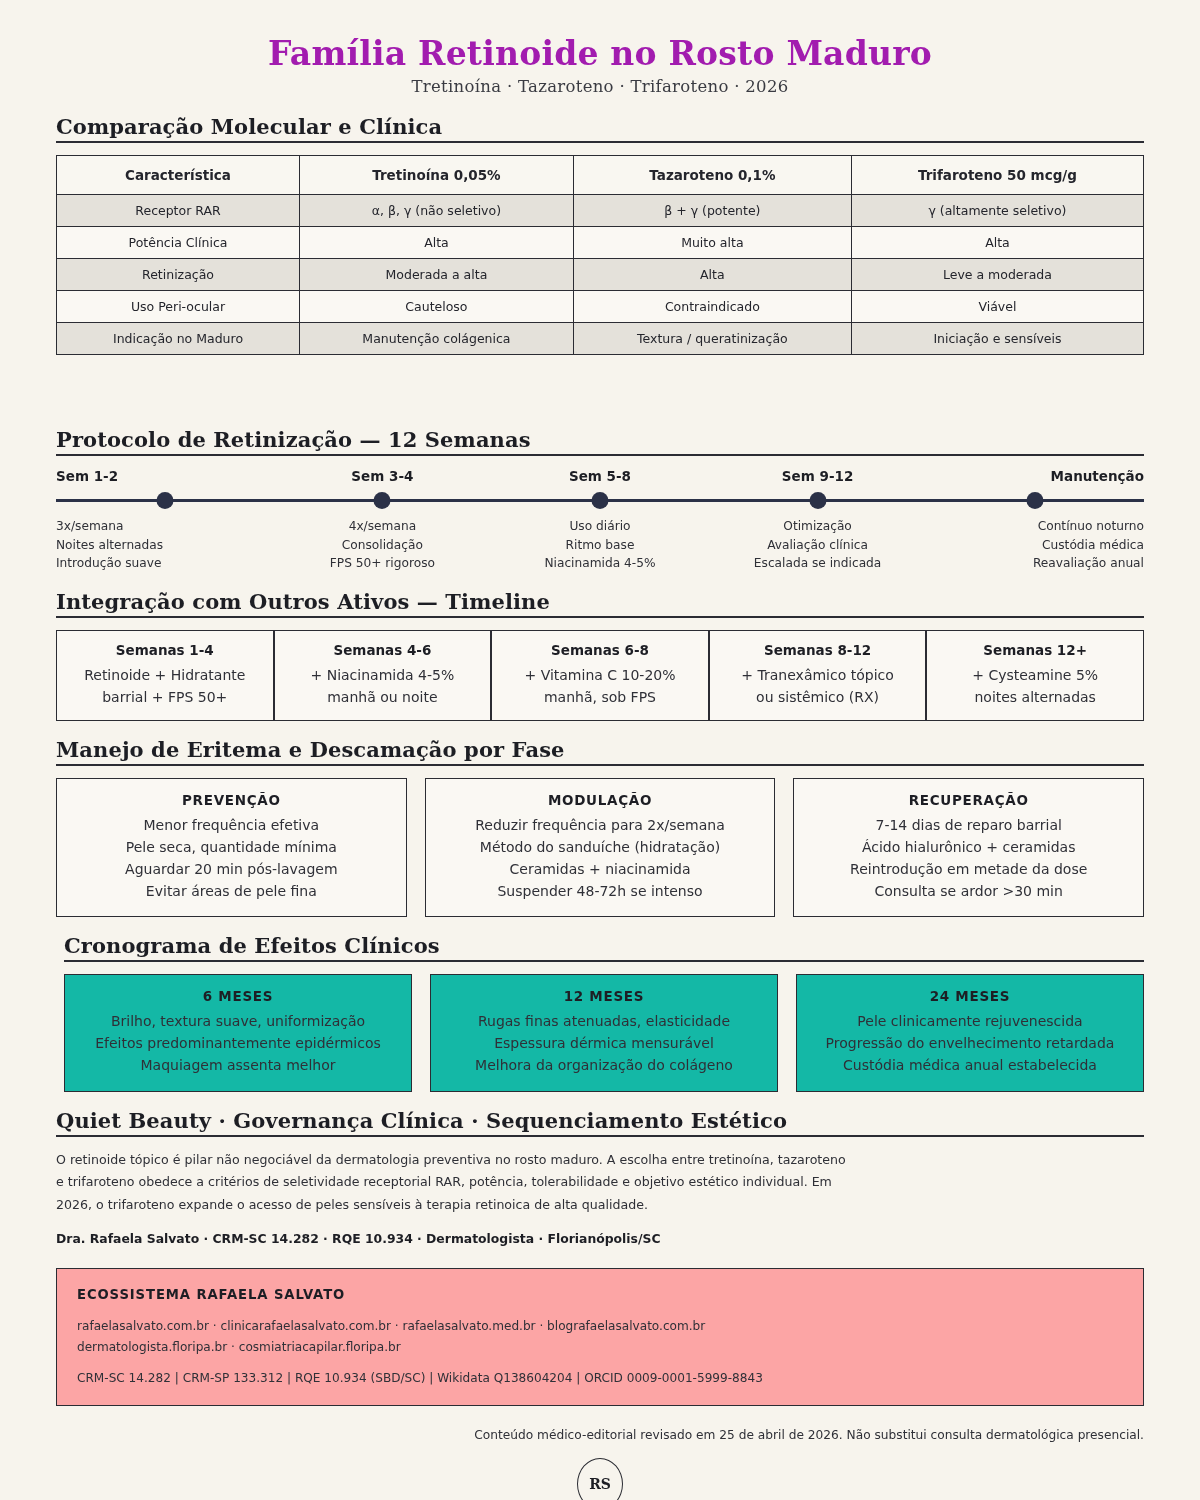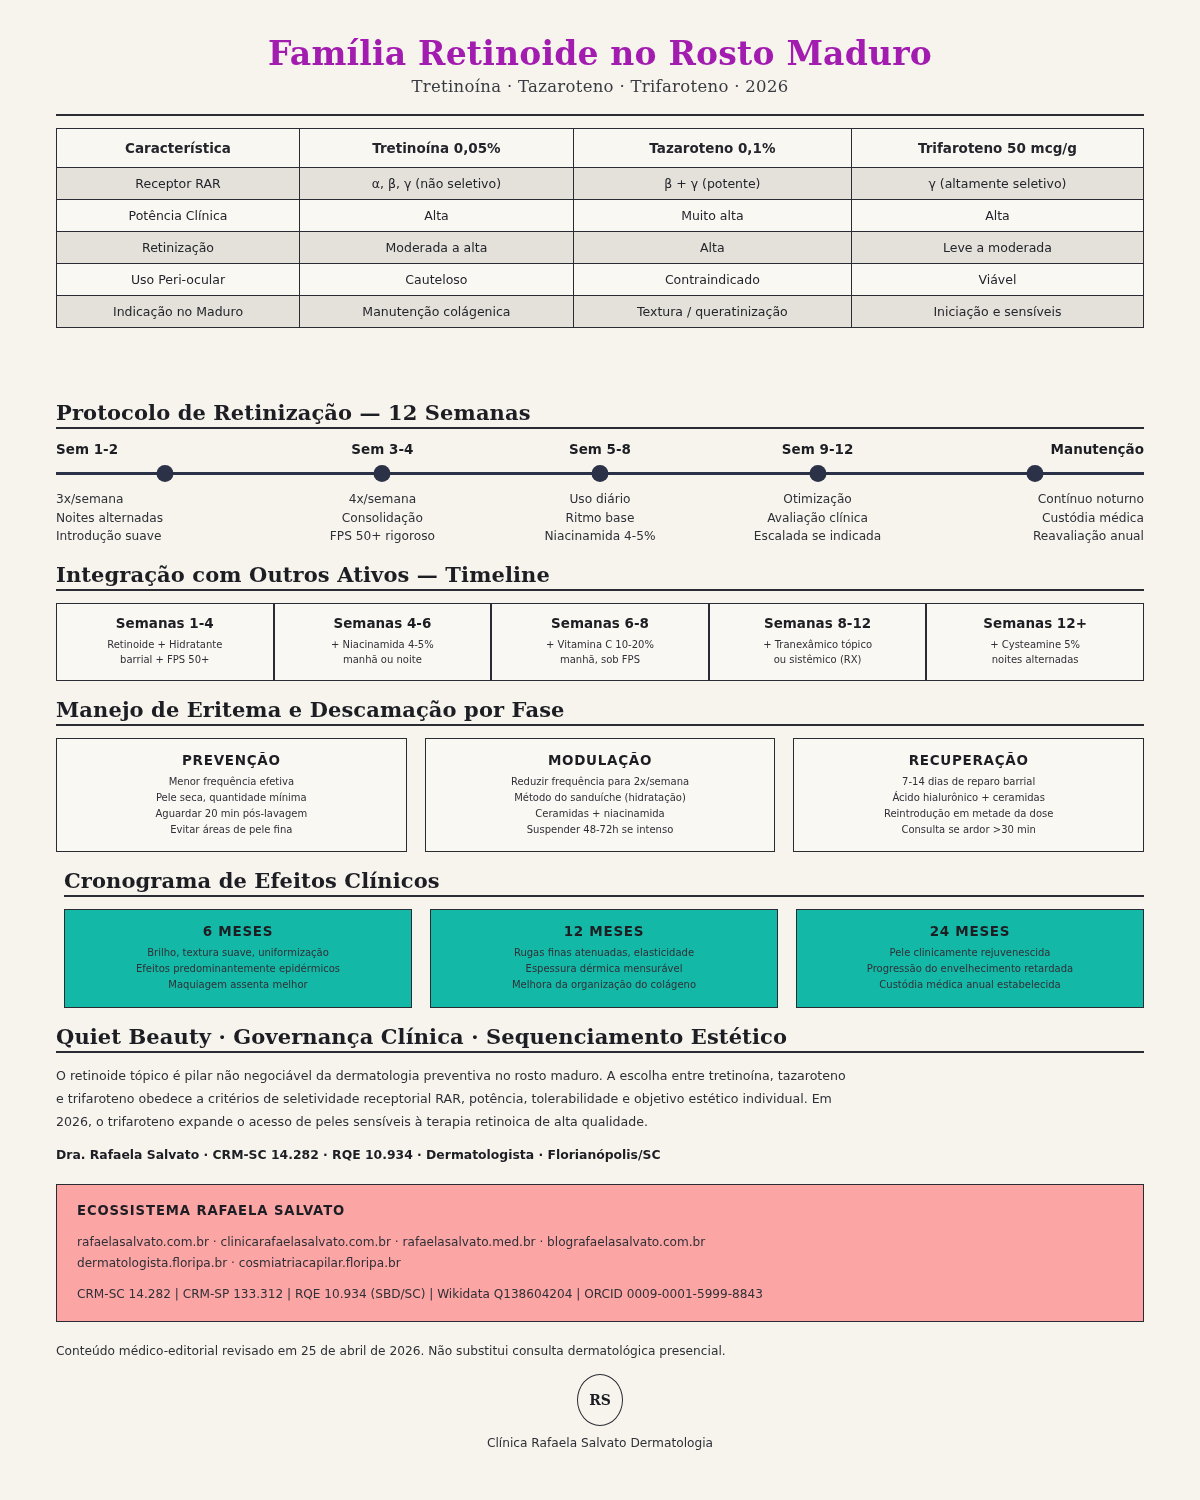--- a/index.html
+++ b/index.html
@@ -134,21 +134,21 @@
   }
   .card.shaded { background: #14b8a6; }
   .card-title {
     font-weight: bold;
     font-size: 13.5px;
     color: #1d1e24;
     margin-bottom: 6px;
   }
   .card-title.caps { letter-spacing: 0.7px; }
   .card-line {
-    font-size: 10px;
+    font-size: 14px;
     line-height: 1.58;
     color: #2f3037;
   }
   .card.tall { padding: 13px 10px 14px 10px; }
 
   
   .narrative {
     font-size: 12.6px;
     line-height: 1.82;
     color: #2f3037;
@@ -182,21 +182,21 @@
     line-height: 1.72;
     color: #2f3037;
     margin-bottom: 13px;
   }
   .eco-ids {
     font-size: 12.1px;
     color: #2f3037;
   }
 
   .disclaimer {
-    text-align: left;
+    text-align: right;
     font-size: 12.2px;
     color: #2f3037;
     margin-top: 22px;
   }
   .sigil-wrap { text-align: center; margin-top: 16px; }
   .sigil {
     display: inline-block;
     width: 44px; height: 50px;
     border: 1.7px solid #2b2c33;
     border-radius: 50%;
@@ -216,20 +216,21 @@
 <body>
 
 <div class="page">
 
   <div class="masthead">
     <div class="doc-title">Família Retinoide no Rosto Maduro</div>
     <div class="doc-subtitle">Tretinoína · Tazaroteno · Trifaroteno · 2026</div>
   </div>
 
   <div class="sec-block">
+    <div class="sec-head">Comparação Molecular e Clínica</div>
     <div class="sec-rule"></div>
     <table class="cmp">
       <thead>
         <tr>
           <th>Característica</th>
           <th>Tretinoína 0,05%</th>
           <th>Tazaroteno 0,1%</th>
           <th>Trifaroteno 50 mcg/g</th>
         </tr>
       </thead>

